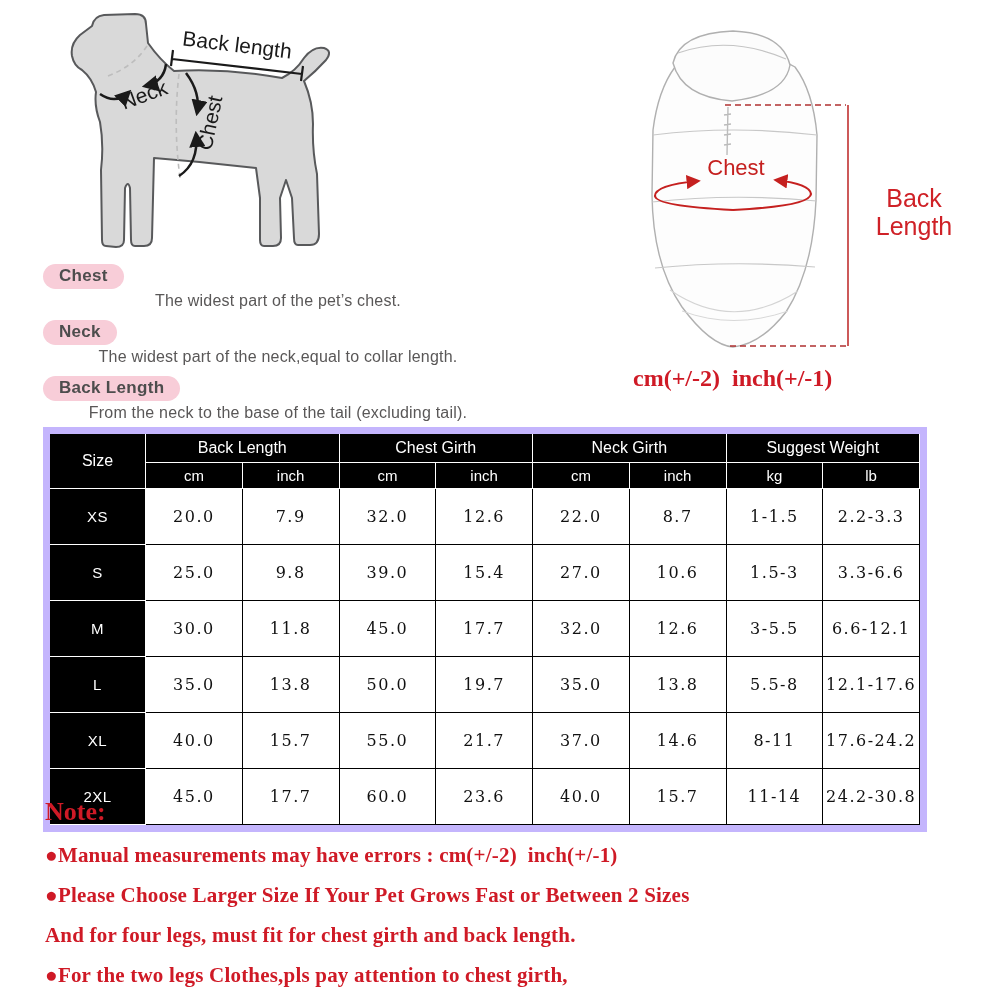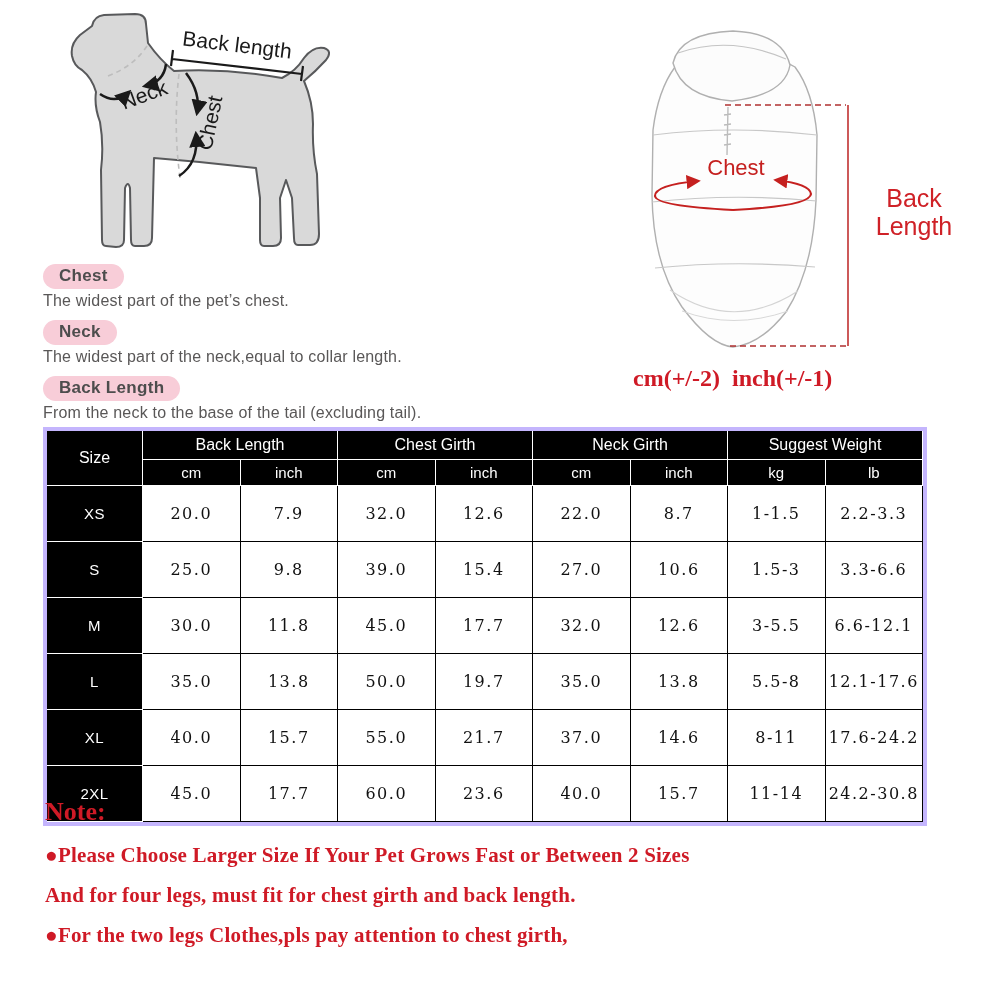--- a/index.html
+++ b/index.html
@@ -11,37 +11,37 @@
   .pre { white-space:pre; }
 
   
   #definitions { left:43px; top:264px; width:470px; }
   .def-block { margin-bottom:6px; }
   .pill {
     display:inline-block; background:#f8cdd8; border-radius:13px;
     padding:2px 16px 3px 16px; font-weight:bold; font-size:17px;
     color:#4d4d4d; letter-spacing:0.3px;
   }
-  .def-text { font-size:16px; color:#595757; margin:3px 0 10px 0; letter-spacing:0.2px; }
+  .def-text { font-size:16px; color:#595757; margin:3px 0 10px 0; letter-spacing:0.2px;text-align:center; }
 
   
   #tolerance-label {
     left:633px; top:365px; width:220px; color:#cf1a26;
     font-family:"Liberation Serif", serif; font-weight:bold; font-size:24px;
   }
   #jacket-back-length-label {
     left:858px; top:184px; width:112px; color:#cf2127; text-align:center;
     font-size:25px; line-height:28px;
   }
 
   
   #size-table-wrap { left:43px; top:427px; }
   table.size-table {
     border-collapse:separate; border-spacing:0; table-layout:fixed;
-    width:884px; border:4px solid #c4b5fd; background:#fff;
+    width:884px; border:7px solid #c4b5fd; background:#fff;
   }
   table.size-table col.c-size { width:96px; }
   table.size-table th, table.size-table td {
     border-right:1px solid #000; border-bottom:1px solid #000;
     text-align:center; vertical-align:middle; padding:0; font-weight:normal;
   }
   table.size-table .dark {
     background:#000; color:#fff;
     border-right:1px solid #fff; border-bottom:1px solid #fff;
   }
@@ -244,18 +244,19 @@
             <td>15.7</td>
             <td>11-14</td>
             <td>24.2-30.8</td>
           </tr>
         </tbody>
     </table>
   </div>
 
   <div class="abs" id="note-section">
     <div id="note-title">Note:</div>
+    <div class="note-line pre">●Manual measurements may have errors : cm(+/-2)  inch(+/-1)</div>
     <div class="note-line pre">●Please Choose Larger Size If Your Pet Grows Fast or Between 2 Sizes</div>
     <div class="note-line pre">And for four legs, must fit for chest girth and back length.</div>
     <div class="note-line pre">●For the two legs Clothes,pls pay attention to chest girth,</div>
   </div>
 
 </div>
 
 </body></html>

